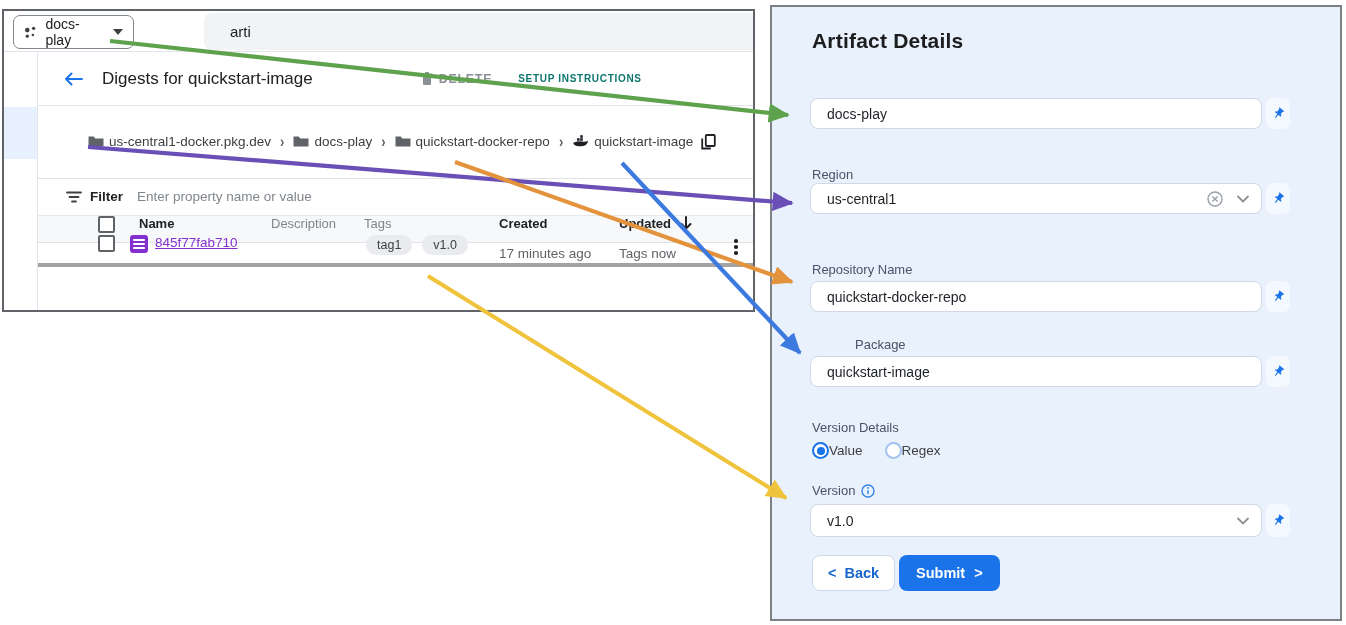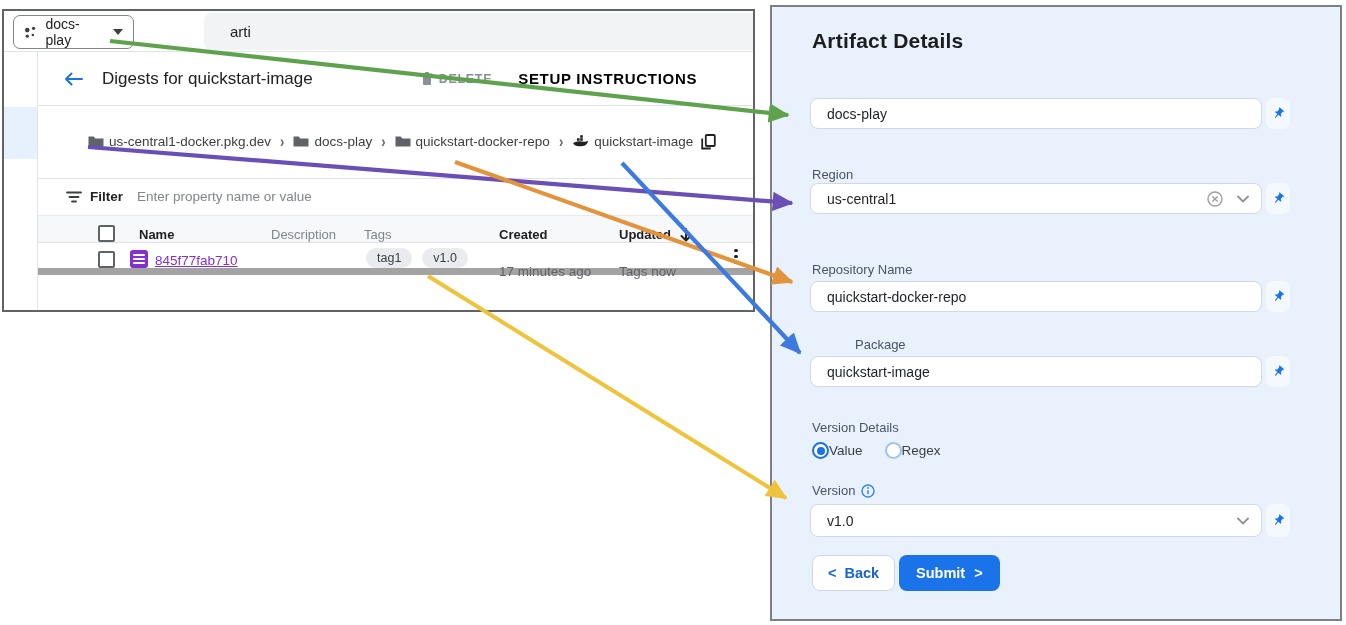--- a/index.html
+++ b/index.html
@@ -22,39 +22,39 @@
 
   
   #rail { left:0; top:41px; width:34px; bottom:0; border-right:1px solid #e0e3e7; background:#fff; }
   #rail-highlight { left:0; top:55px; width:100%; height:52px; background:#e7f0fd; }
 
   
   #hdr-row { left:34px; top:41px; right:0; height:53px; display:flex; align-items:center; }
   #back-btn { margin-left:22px; width:26px; height:26px; display:flex; align-items:center; justify-content:center; cursor:pointer; }
   #page-title { margin-left:16px; font-size:17px; color:#202124; }
   #delete-btn { margin-left:108px; display:flex; align-items:center; gap:6px; color:#8a9095; font-size:12.5px; font-weight:bold; letter-spacing:.7px; }
-  #setup-btn  { margin-left:26px; color:#000000; font-size:15px; font-weight:bold; letter-spacing:.7px; cursor:pointer; }
+  #setup-btn  { margin-left:26px; color:#0f766e; font-size:10px; font-weight:bold; letter-spacing:.7px; cursor:pointer; }
   .divider-h { left:34px; right:0; height:1px; background:#e0e3e7; }
 
   
   #bcrumb { left:84px; top:94px; right:6px; height:73px; display:flex; align-items:center; font-size:13.5px; color:#3c4043; white-space:nowrap; }
   .bc-item { display:flex; align-items:center; gap:5px; }
   .bc-sep { margin:0 9px; color:#5f6368; font-size:13px; font-weight:bold; transform:scaleY(1.25); }
   #copy-btn { margin-left:8px; display:flex; align-items:center; cursor:pointer; }
 
   
   #filter-row { left:34px; top:167px; right:0; height:37px; display:flex; align-items:center; }
   #filter-row .f-label { font-weight:bold; font-size:13.5px; color:#202124; margin-left:8px; }
   #filter-row .f-ph { font-size:13.5px; color:#80868b; margin-left:14px; }
 
   
   #thead { left:34px; top:204px; right:0; height:28px; background:#f6f8f9; border-top:1px solid #e7e9ec; border-bottom:1px solid #e0e3e7;
       font-size:13px; }
-  #trow  { left:34px; top:232px; right:0; height:32px; border-bottom:7px solid #a3a3a3; font-size:13.5px; }
-  .cell { position:absolute; top:0; height:100%; display:flex; align-items:flex-end; }
+  #trow  { left:34px; top:224px; right:0; height:32px; border-bottom:4px solid #a3a3a3; font-size:13.5px; }
+  .cell { position:absolute; top:0; height:100%; display:flex; align-items:flex-start; }
   .col-strong { color:#202124; font-weight:bold; }
   .col-muted  { color:#80868b; }
   .checkbox { width:17px; height:17px; border:2px solid #5f6368; border-radius:2px; background:#fff; cursor:pointer; }
   .digest-ico { width:18px; height:18px; border-radius:3px; background:#8430ce; display:flex; flex-direction:column; justify-content:center; gap:2px; padding:0 3px; }
   .digest-ico i { display:block; height:2px; background:#fff; border-radius:1px; }
   #digest-link { color:#8430ce; text-decoration:underline; cursor:pointer; }
   .pill { background:#e9ebee; color:#3c4043; font-size:12.5px; border-radius:10px; padding:3px 11px; }
   .time-cell { color:#5f6368;margin-top:11px; }
   .kebab { display:flex; flex-direction:column; gap:2.5px; cursor:pointer; padding:4px; }
   .kebab i { width:3.5px; height:3.5px; border-radius:50%; background:#202124; }

